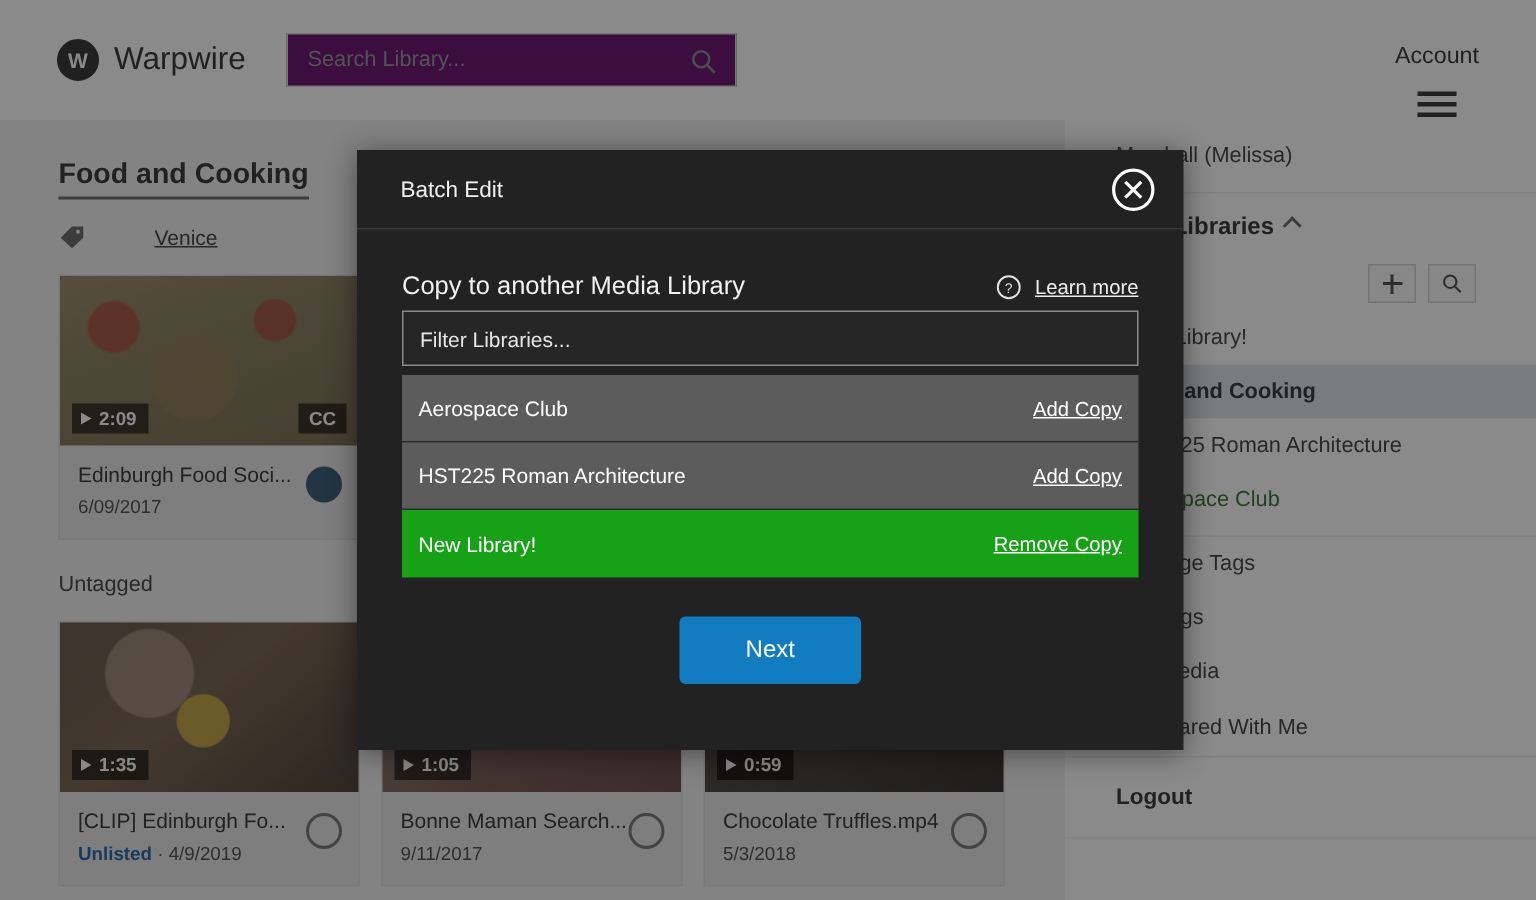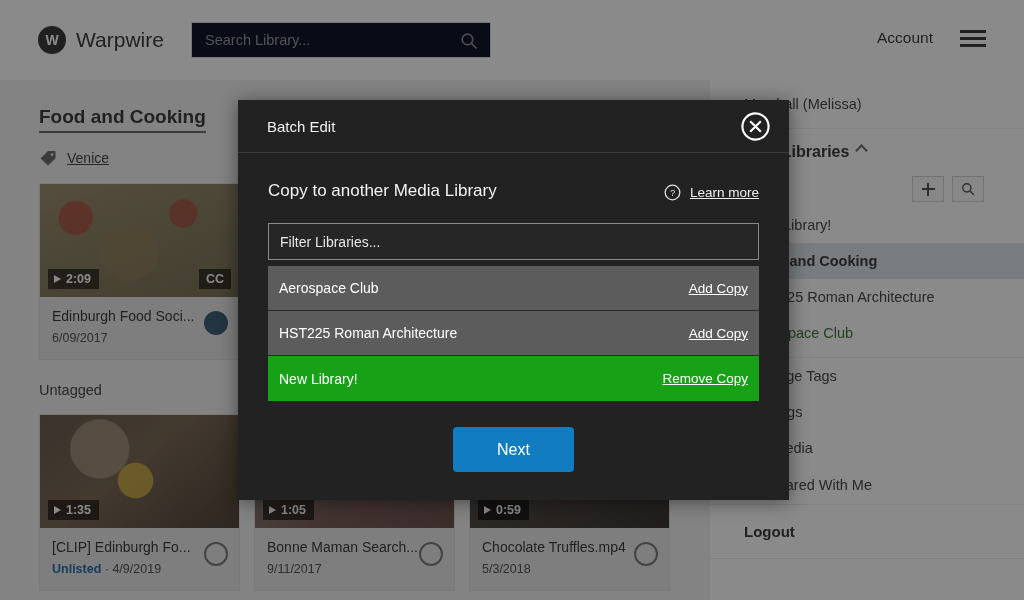--- a/index.html
+++ b/index.html
@@ -36,33 +36,33 @@
     display: flex; align-items: center; justify-content: center;
     font-size: 14px; font-weight: bold;
     border: 2px solid #3b3b3b;
   }
   .brand-name {
     margin-left: 10px; font-size: 21px; color: #3d3d3d; font-weight: 500; text-align: center;
   }
   .searchbox {
     position: absolute; left: 191px; top: 22px;
     width: 300px; height: 36px;
-    border: 1px solid #dcdcdc; background: #0f172a;
+    border: 1px solid #dcdcdc; background: #701a75;
     display: flex; align-items: center;
   }
   .searchbox .ph {
     margin-left: 13px; font-size: 14.5px; color: #9a9a9a;
   }
   .search-ic {
     position: absolute; right: 12px; top: 9px;
     width: 18px; height: 18px;
   }
   .account-area {
     position: absolute; right: 38px; top: 29px;
-    display: flex; align-items: center; gap: 27px;
+    display: flex; align-items: center; gap: 14px; flex-direction: column;
   }
   .account-label { font-size: 15.5px; color: #3d3d3d; }
   .hamburger { display: flex; flex-direction: column; gap: 4px; }
   .hamburger span { display: block; width: 26px; height: 3px; background: #3d3d3d; }
 
   
   .content {
     position: absolute; left: 0; top: 80px;
     width: 710px; height: 520px;
     background: #f2f2f2;
@@ -71,21 +71,21 @@
     margin: 26px 0 0 39px;
     font-size: 19px; font-weight: bold; color: #3d3d3d;
     display: inline-block;
     border-bottom: 2px solid #6f6f6f; padding-bottom: 3px;
   }
   .tag-row {
     display: flex; align-items: center; gap: 10px;
     margin: 16px 0 0 39px;
   }
   .tag-name {
-    font-size: 14px; color: #4a4a4a; text-decoration: underline;
+    font-size: 14px; color: #4a4a4a; text-decoration: underline; margin-left: 36px;
   }
   .card-grid {
     display: flex; gap: 14px; margin: 16px 0 0 39px;
   }
   .card {
     width: 201px; background: #e9e9e9; border: 1px solid #e0e0e0;
   }
   .thumb {
     position: relative; width: 100%; height: 113px;
     background-size: cover; background-position: center;
@@ -212,22 +212,22 @@
   }
   .modal-head-title {
     margin-left: 29px; font-size: 15px; color: #f0f0f0;
   }
   .close-btn {
     position: absolute; right: 18px; top: 11px;
     width: 31px; height: 31px;
   }
   .modal-body { padding: 28px 30px 0 30px; }
   .modal-sub-row {
-    display: flex; align-items: flex-end; justify-content: space-between;
-    margin-bottom: 22px;
+    display: flex; align-items: center; justify-content: space-between;
+    margin-bottom: 6px;
   }
   .modal-sub {
     font-size: 17px; color: #f2f2f2;
   }
   .learn-wrap { display: flex; align-items: center; gap: 9px; }
   .learn-link {
     font-size: 13.5px; color: #ededed; text-decoration: underline;
   }
   .filter-input {
     width: 100%; height: 37px;

